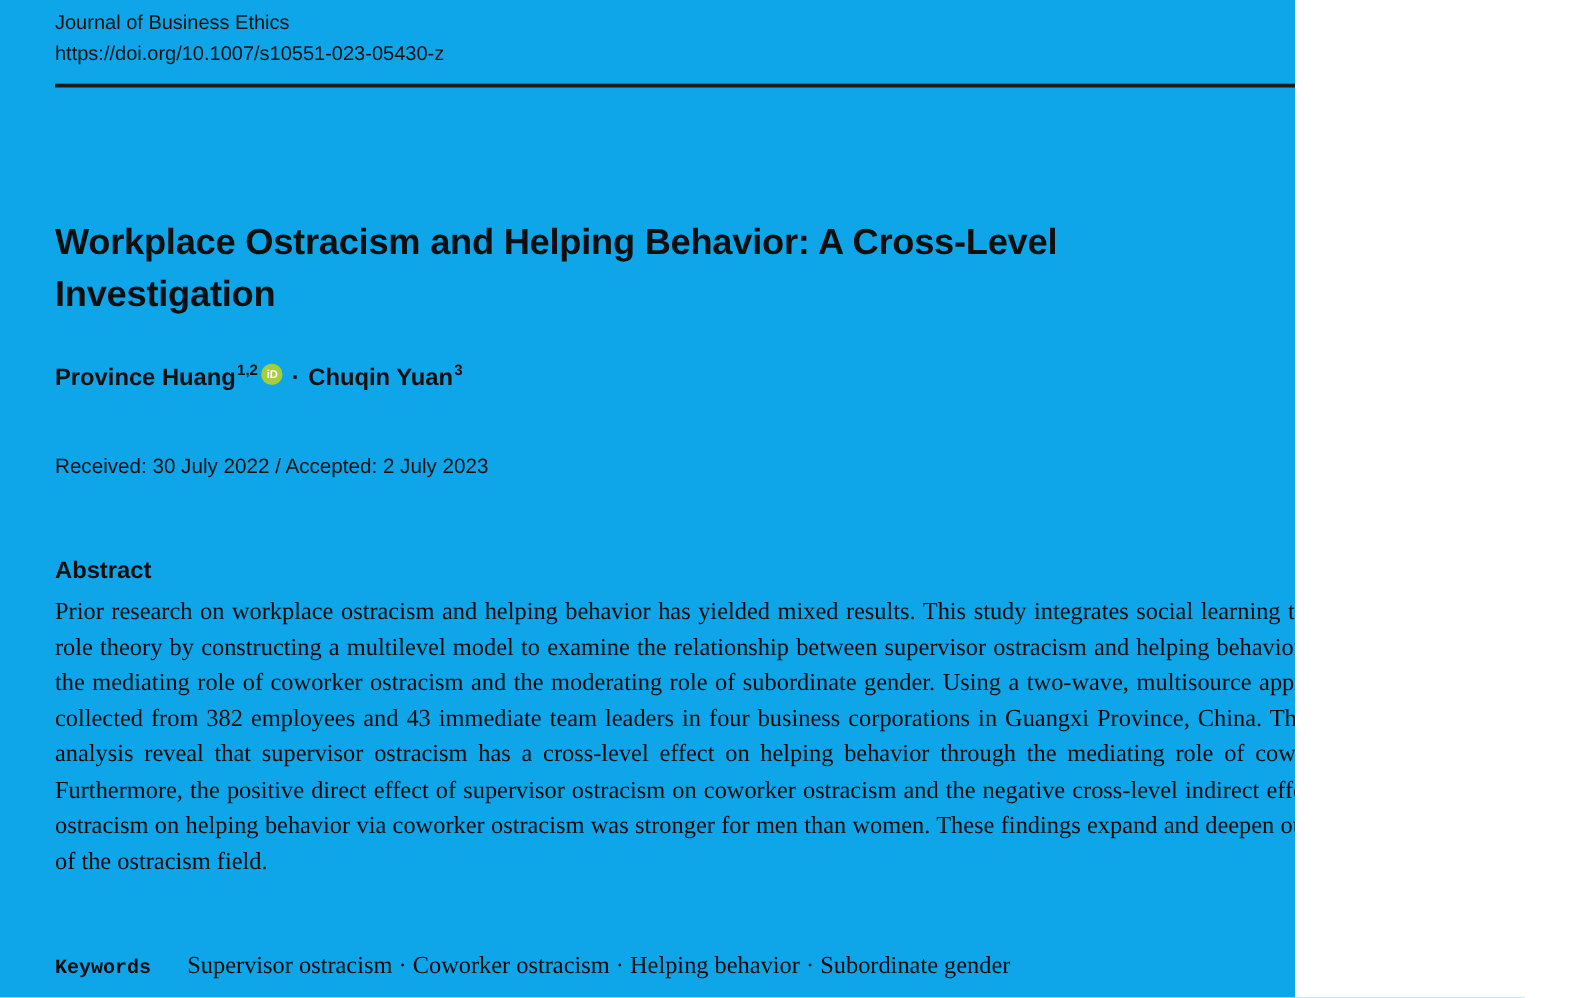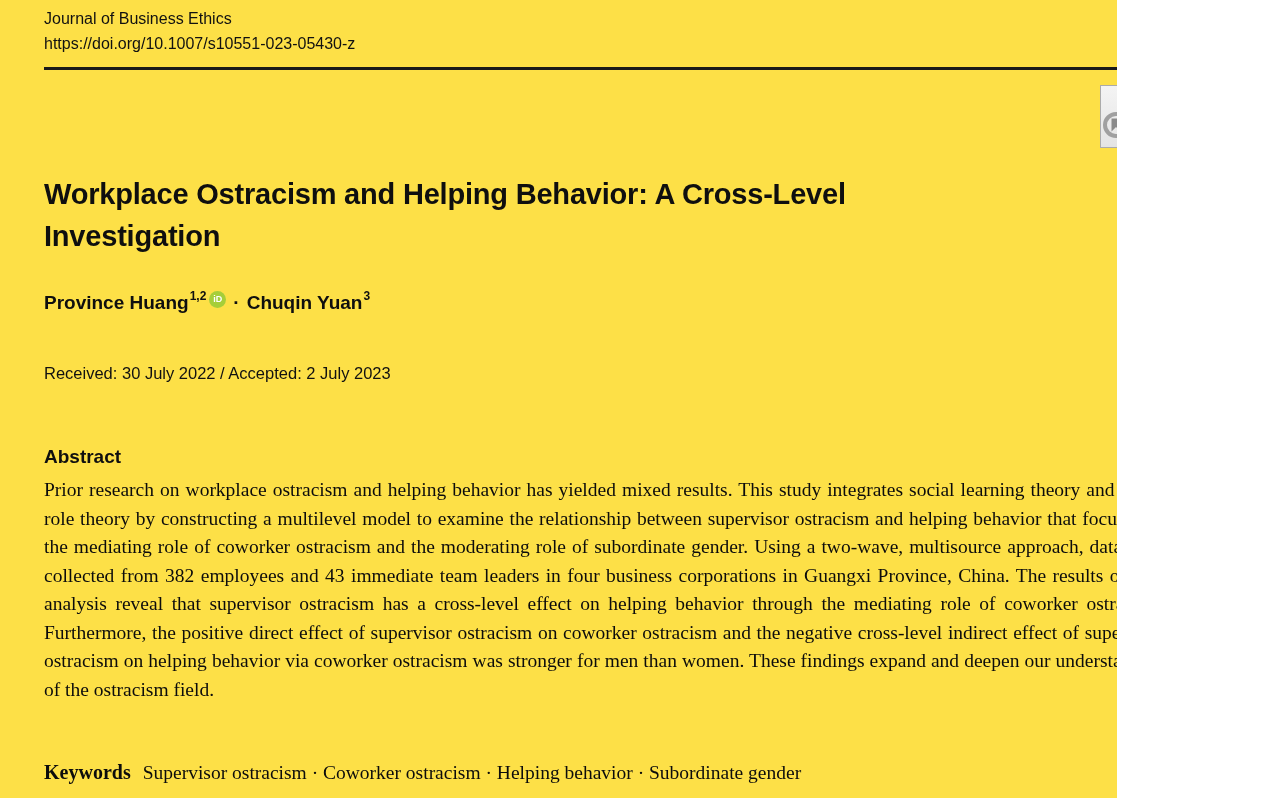--- a/index.html
+++ b/index.html
@@ -1,21 +1,21 @@
 <!DOCTYPE html>
 <html><head>
 <meta charset="utf-8">
 <style>
   * { margin: 0; padding: 0; box-sizing: border-box; }
   html, body { background: #ffffff; }
   .page {
     position: relative;
-    width: 1117px;
+    width: 1036px;
     height: 798px;
-    background: #fde047;
+    background: #0ea5e9;
     overflow: hidden;
     font-family: "Liberation Sans", sans-serif;
     color: #111111;
   }
   .content {
     position: absolute;
     left: 44px;
     top: 0;
     width: 1122px;
     height: 798px;
@@ -157,24 +157,24 @@
     color: #0c0c0c;
   }
   .keywords-line {
     position: absolute;
     top: 761px; left: 0;
     font-size: 19.5px;
     color: #0c0c0c;
     white-space: nowrap;
   }
   .keywords-label {
-    font-family: Liberation Serif, serif;
-    font-size: 20px;
-    font-weight: bold;
-    margin-right: 12px;
+    font-family: Liberation Mono, monospace;
+    font-size: 16px;
+    font-weight: bold;
+    margin-right: 29px;
   }
   .keywords-text {
     font-family: "Liberation Serif", serif;
   }
 </style>
 </head>
 <body>
 
 <div class="page">
   <div class="content">

